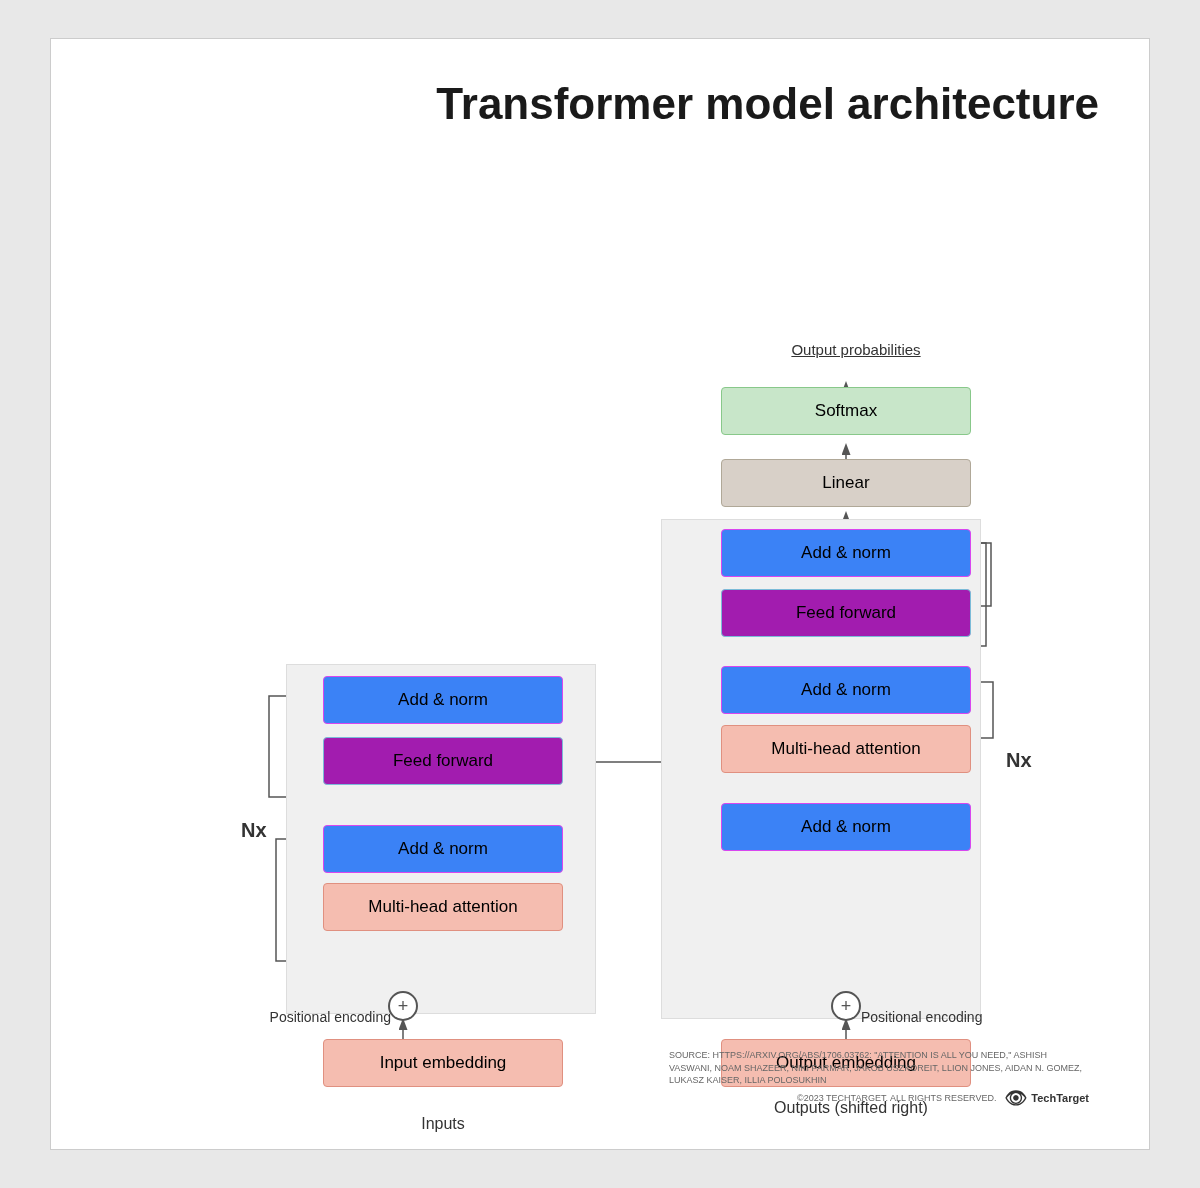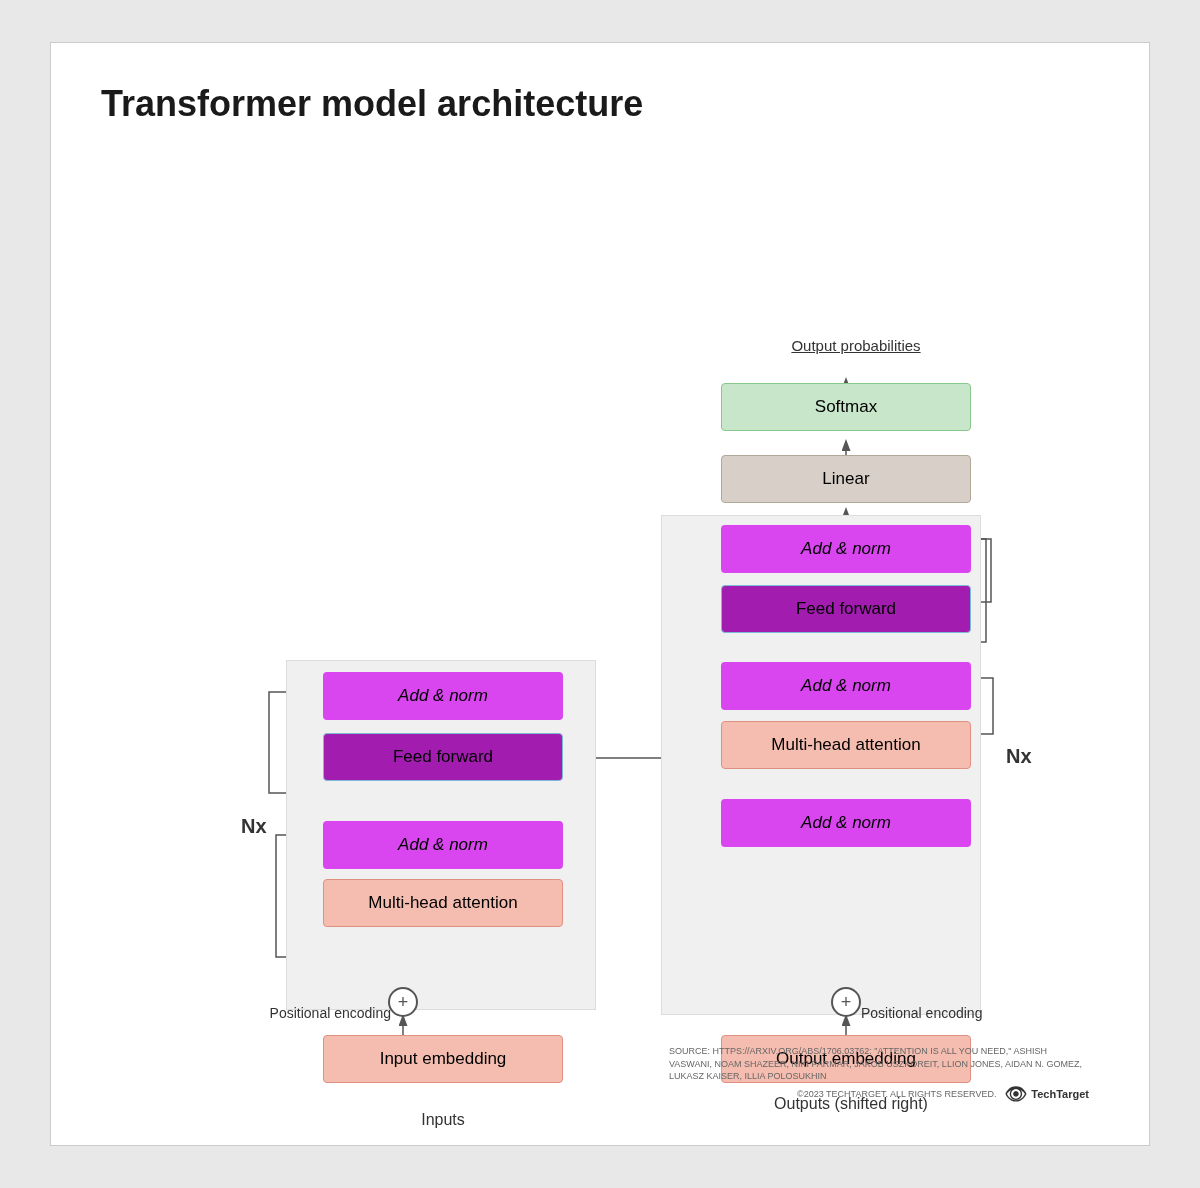--- a/index.html
+++ b/index.html
@@ -14,43 +14,43 @@
     }
     .page-container {
       background: white;
       width: 1100px;
       min-height: 1100px;
       padding: 40px 50px 30px;
       position: relative;
       border: 1px solid #ccc;
     }
     .page-title {
-      text-align: left;
-      font-size: 36px;
+      text-align: right;
+      font-size: 44px;
       font-weight: 900;
       color: #1a1a1a;
       margin-bottom: 40px;
     }
     .diagram-area {
       position: relative;
       width: 100%;
       height: 950px;
     }
     
     .box {
       position: absolute;
       border-radius: 4px;
       display: flex;
       align-items: center;
       justify-content: center;
       font-size: 17px;
       font-weight: 500;
       text-align: center;
     }
-    .box-yellow { background: #d946ef; border: 3px solid #d946ef; font-style: italic; }
+    .box-yellow { background: #3b82f6; border: 1px solid #d946ef; }
     .box-blue { background: #a21caf; border: 1px solid #7bbbd8; }
     .box-pink { background: #f5bdb0; border: 1px solid #e09080; }
     .box-green { background: #c8e6c9; border: 1px solid #88c88a; }
     .box-gray { background: #d8d0c8; border: 1px solid #b0a898; }
     
     .section-bg {
       position: absolute;
       background: #f0f0f0;
       border: 1px solid #ddd;
     }

